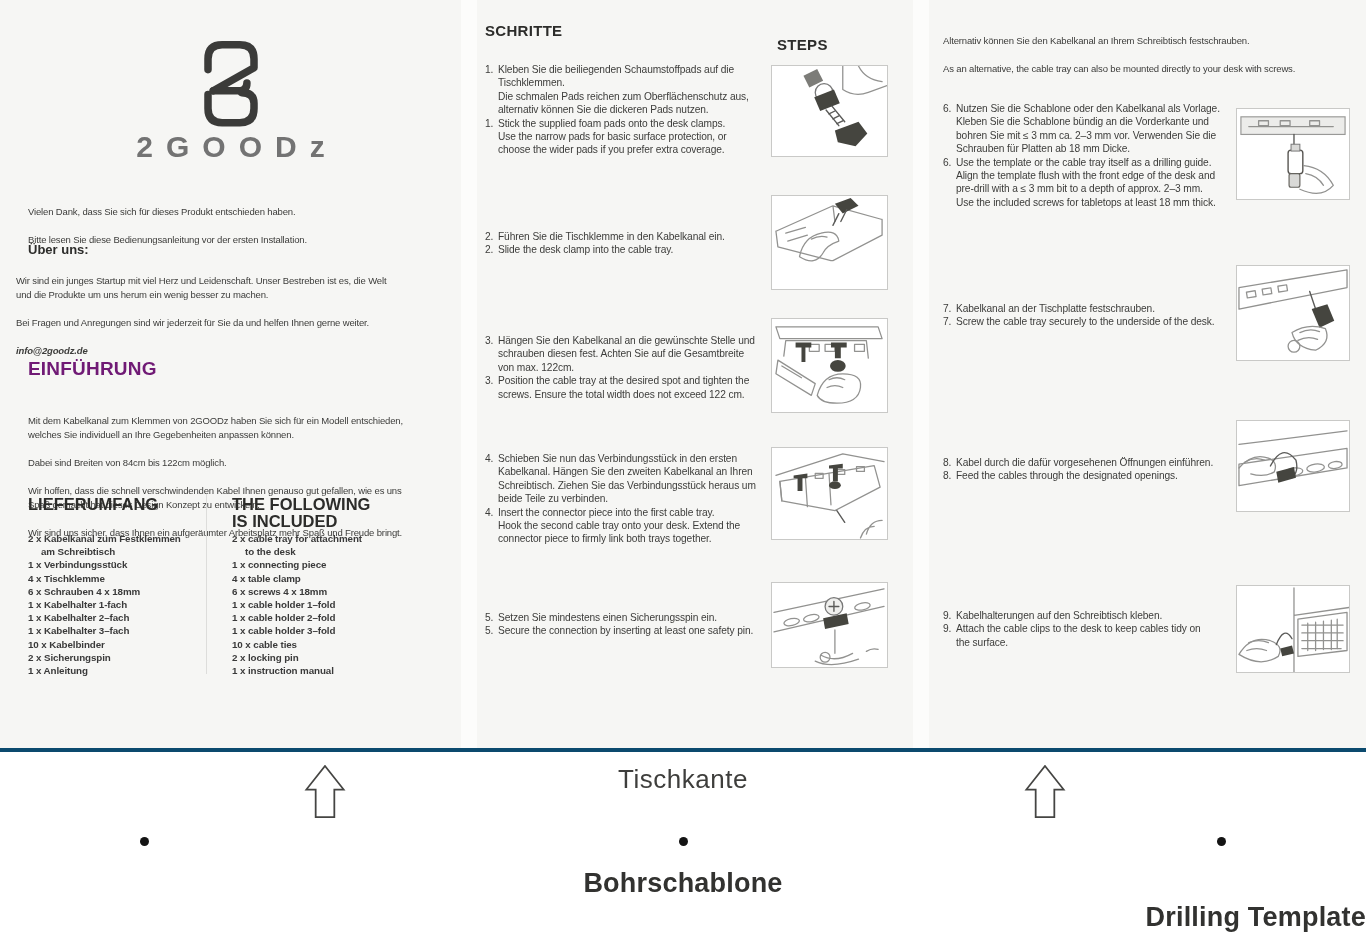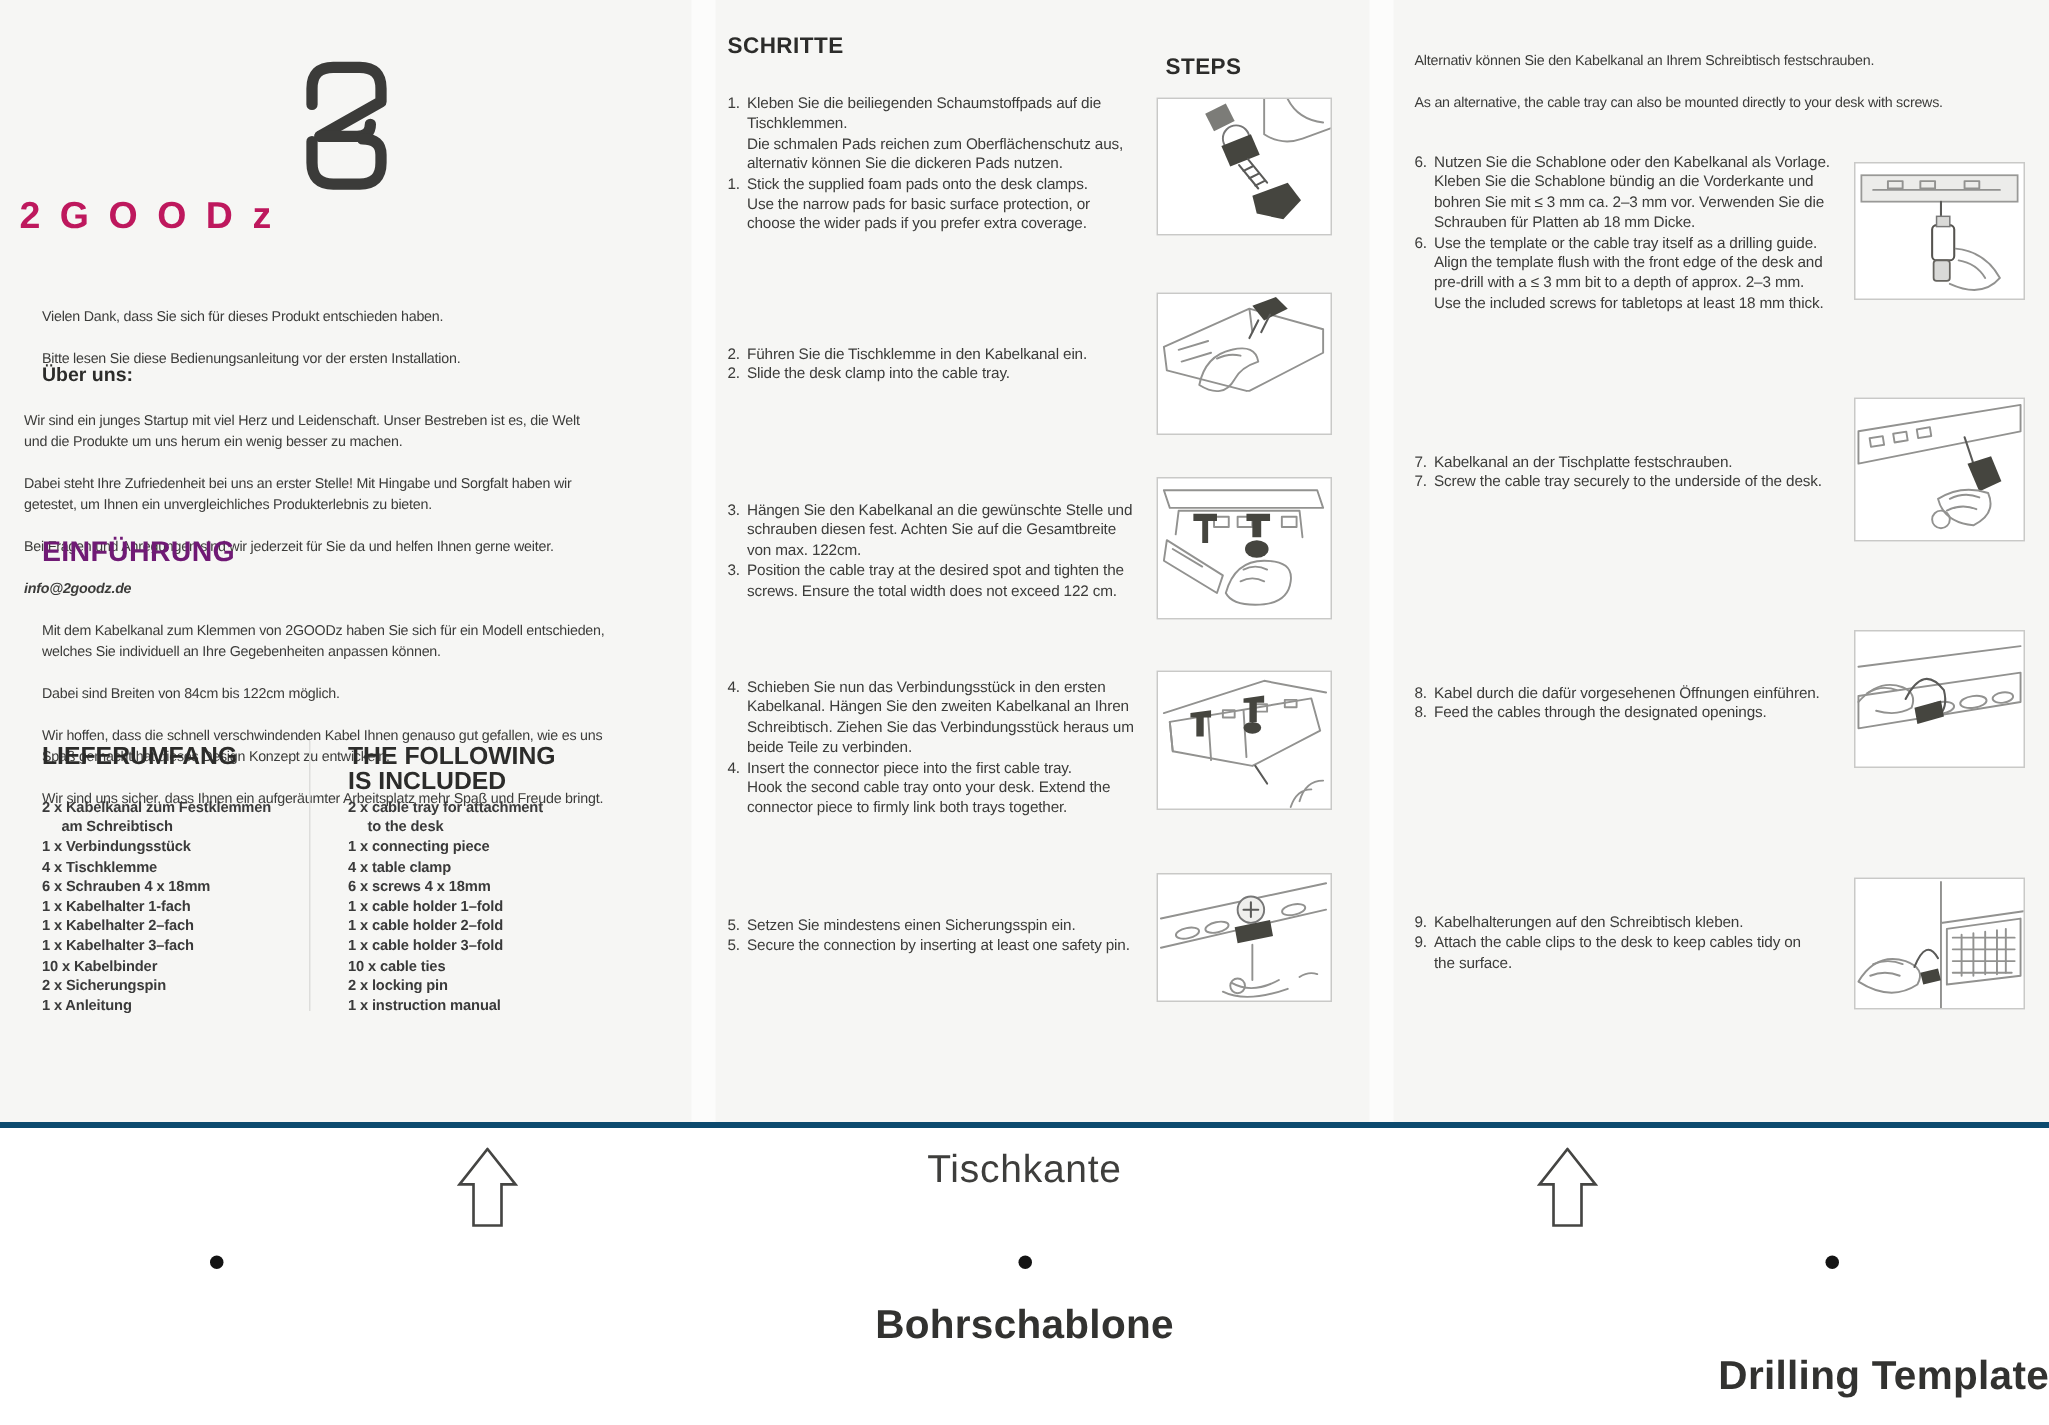--- a/index.html
+++ b/index.html
@@ -10,22 +10,22 @@
   
   .top { position:absolute; left:0; top:0; width:1366px; height:748px; display:flex; }
   .panel { position:relative; height:748px; background:#f6f6f4; }
   .panel.left { width:461px; }
   .panel.middle { width:436px; }
   .panel.right { width:437px; }
   .gutter { width:16px; height:748px; background:#fcfcfb; }
 
   
   .logo-mark { position:absolute; left:50%; top:36px; transform:translateX(-50%); }
-  .wordmark { position:absolute; left:0; top:130px; width:100%; text-align:left;
-    font-size:25px; font-weight:700; letter-spacing:13px; text-indent:13px; color:#be185d; }
+  .wordmark { position:absolute; left:0; top:130px; width:100%; text-align:center;
+    font-size:30px; font-weight:700; letter-spacing:13px; text-indent:13px; color:#737373; }
 
   .abs { position:absolute; }
   .body-sm { font-size:9.5px; letter-spacing:-0.15px; line-height:1.48; white-space:pre-line; color:#3c3c3a; }
   .body-sm p { margin:0; }
   .h1 { font-size:19px; font-weight:800; letter-spacing:0.2px; color:#701a75; }
   .h2 { font-size:13px; font-weight:800; color:#2c2c2a; }
   .h3 { font-size:15px; font-weight:800; letter-spacing:0.3px; color:#2c2c2a; }
   .email { font-weight:700; font-style:italic; }
 
   
@@ -79,22 +79,20 @@
 
       <div class="abs body-sm" style="left:28px; top:191px; width:400px;">
         <p>Vielen Dank, dass Sie sich für dieses Produkt entschieden haben.</p>
         <p>Bitte lesen Sie diese Bedienungsanleitung vor der ersten Installation.</p>
       </div>
 
       <div class="abs h2" style="left:28px; top:242px;">Über uns:</div>
       <div class="abs body-sm" style="left:16px; top:260px; width:426px;">
         <p>Wir sind ein junges Startup mit viel Herz und Leidenschaft. Unser Bestreben ist es, die Welt
 und die Produkte um uns herum ein wenig besser zu machen.</p>
-        <p>Dabei steht Ihre Zufriedenheit bei uns an erster Stelle! Mit Hingabe und Sorgfalt haben wir
-getestet, um Ihnen ein unvergleichliches Produkterlebnis zu bieten.</p>
         <p>Bei Fragen und Anregungen sind wir jederzeit für Sie da und helfen Ihnen gerne weiter.</p>
         <p class="email">info@2goodz.de</p>
       </div>
 
       <div class="abs h1" style="left:28px; top:358px;">EINFÜHRUNG</div>
       <div class="abs body-sm" style="left:28px; top:400px; width:430px;">
         <p>Mit dem Kabelkanal zum Klemmen von 2GOODz haben Sie sich für ein Modell entschieden,
 welches Sie individuell an Ihre Gegebenheiten anpassen können.</p>
         <p>Dabei sind Breiten von 84cm bis 122cm möglich.</p>
         <p>Wir hoffen, dass die schnell verschwindenden Kabel Ihnen genauso gut gefallen, wie es uns

